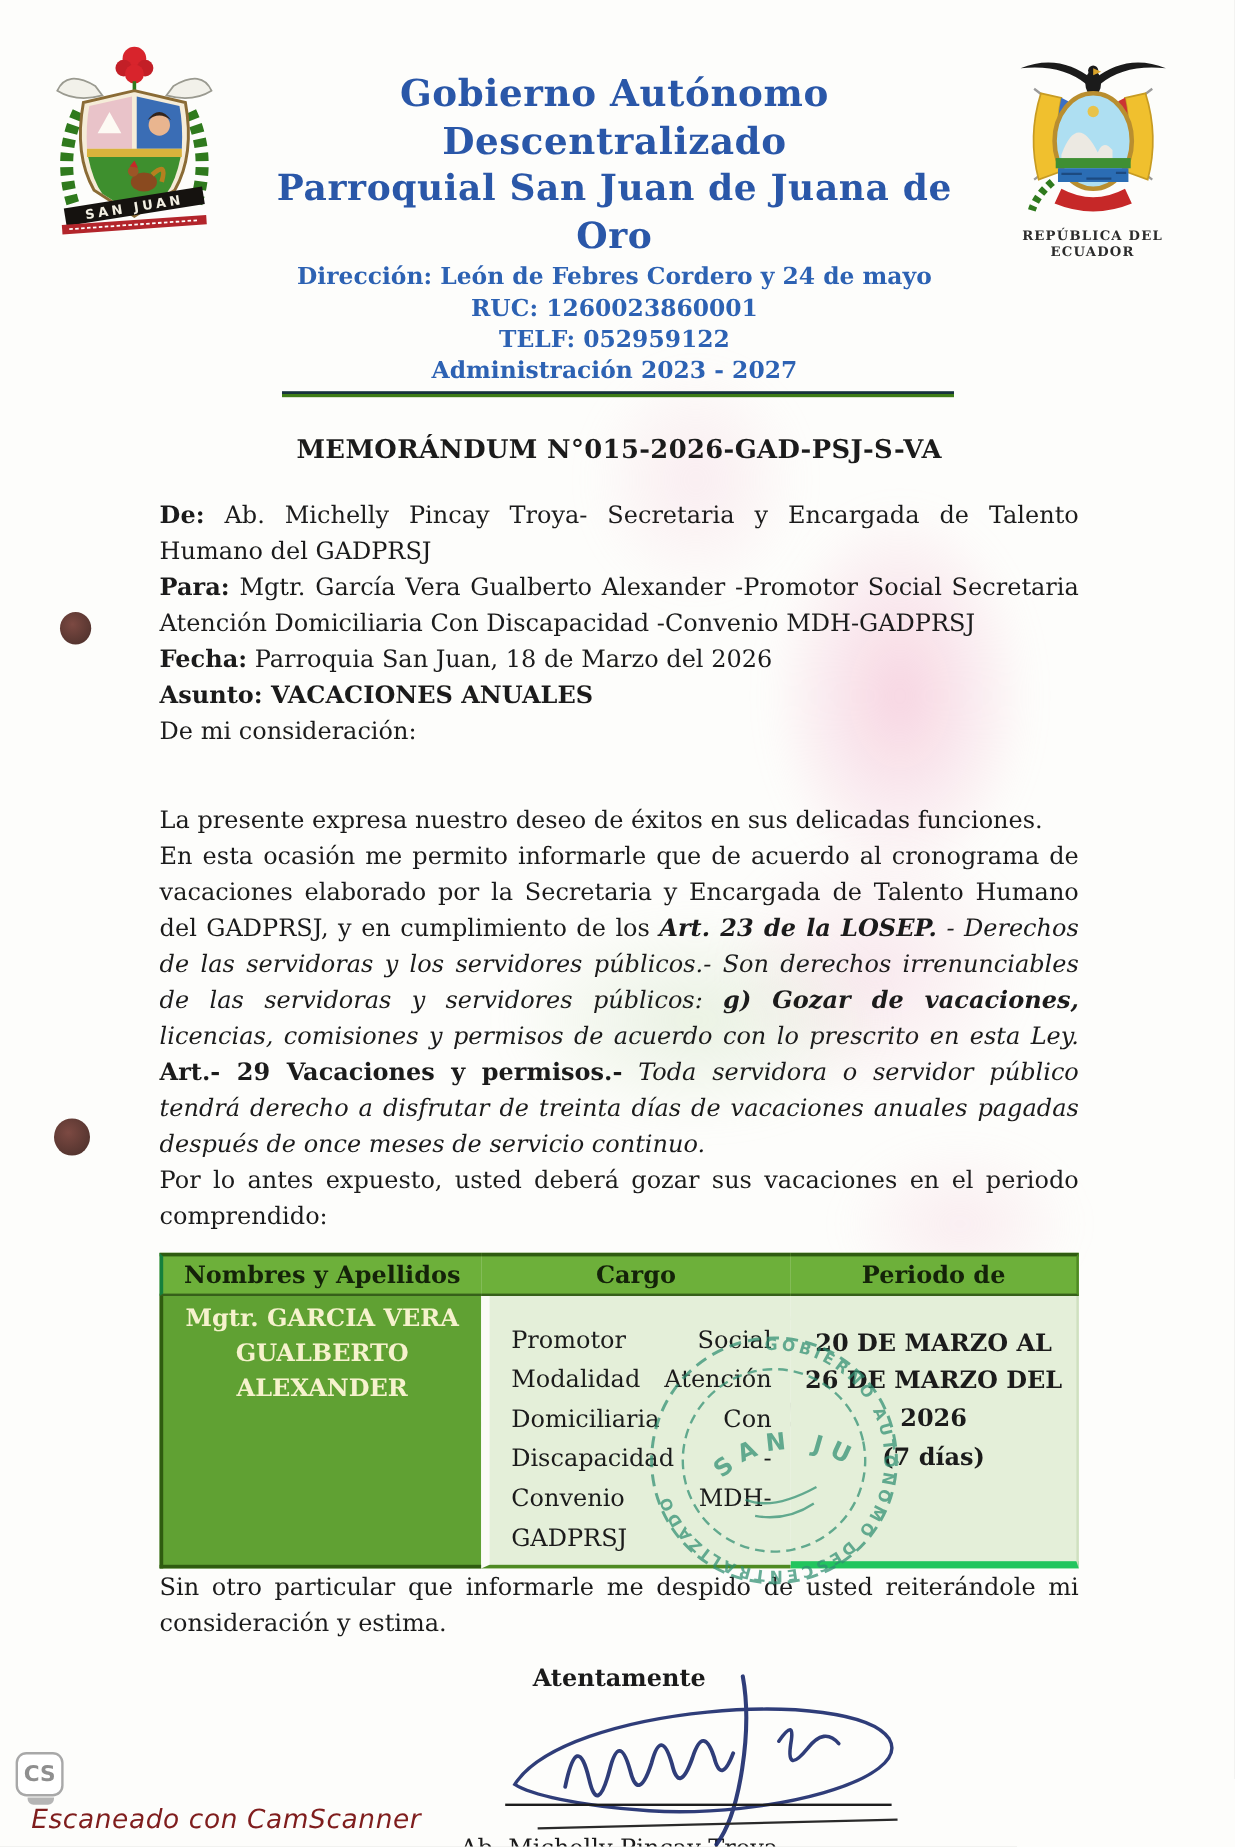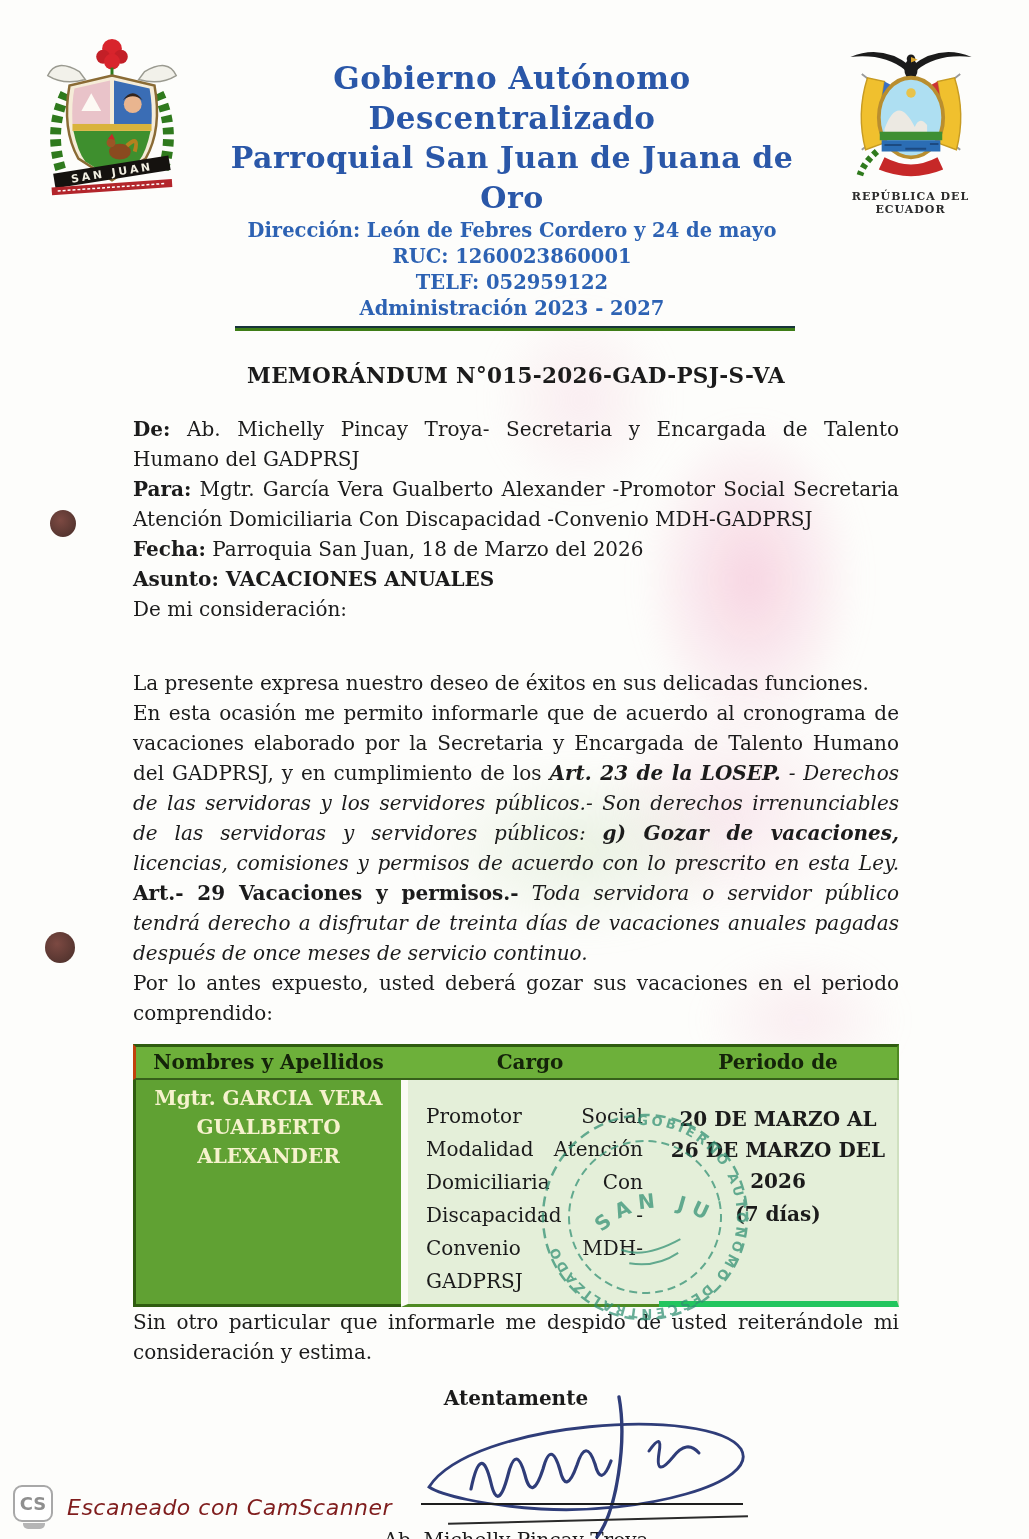--- a/index.html
+++ b/index.html
@@ -51,21 +51,21 @@
   .salutation { margin: 0 0 44px; font-size: 20px; line-height: 30px; }
   p.bodyp { margin: 0; font-size: 20px; line-height: 30px; text-align: justify; }
   .bi { font-weight: bold; font-style: italic; }
   .it { font-style: italic; }
   .bo { font-weight: bold; }
 
   
   .vac-table { margin-top: 16px; display: grid; grid-template-columns: 268px 258px 240px; width: 766px; }
   .vt-h { background: #6db03a; border-top: 3px solid #2f5c10; border-bottom: 2px solid #36601a;
     font-size: 20px; font-weight: bold; color: #142309; text-align: center; line-height: 31px; height: 36px; }
-  .vt-h.first { border-left: 3px solid #c2410c; }
+  .vt-h.first { border-left: 3px solid #15803d; }
   .vt-h.last  { border-right: 2px solid #4e8a22; }
   .vt-name { background: #60a133; border-left: 3px solid #2f5c10; border-bottom: 3px solid #2f5c10;
     color: #f6f2cd; font-weight: bold; font-size: 20px; line-height: 29px; text-align: center; padding-top: 4px; min-height: 158px; }
   .vt-cargo { background: #e4efd9; border-left: 7px solid #fbfbf6; border-bottom: 3px solid #4e8a22;
     font-size: 20px; line-height: 33px; text-align: justify; padding: 20px 16px 6px 18px; }
   .vt-period { background: #e4efd9; border-bottom: 6px solid #22c55e; border-right: 2px solid #cfe0c0;
     font-size: 20px; font-weight: bold; text-align: center; padding: 24px 10px 6px; line-height: 31px; }
   .vt-days { margin-top: 2px; font-weight: bold; }
 
   .closing { margin-top: 12px; }
@@ -74,21 +74,21 @@
   
   .sig-wrap { position: relative; height: 96px; }
   .sig-svg { position: absolute; left: 278px; top: -22px; }
   .sig-line1 { position: absolute; left: 288px; bottom: 4px; width: 322px; border-top: 2.2px solid #1d1d1d; }
   .sig-line2 { position: absolute; left: 315px; bottom: -12px; width: 300px; border-top: 2px solid #2a2a2a; transform: rotate(-1.4deg); }
   .sig-name { margin: 16px; font-size: 20px; text-align: center; line-height: 30px; }
   .sig-role { margin: 0; font-size: 21px; font-weight: bold; text-align: center; line-height: 32px; letter-spacing: .2px; }
   .stamp { position: absolute; left: 520px; top: 1092px; z-index: 3; opacity: .72; transform: rotate(-12deg); pointer-events: none; }
 
   
-  .cs-footer { position: absolute; left: 13px; bottom: 10px; z-index: 1; display: flex; align-items: center; }
+  .cs-footer { position: absolute; left: 13px; bottom: 10px; z-index: 1; display: flex; align-items: flex-start; flex-direction: column; }
   .cs-badge { width: 41px; }
   .cs-box { width: 40px; height: 37px; border: 2.5px solid #a8a8a8; border-radius: 9px;
     display: flex; align-items: center; justify-content: center;
     font-family: "DejaVu Sans", sans-serif; font-weight: bold; font-size: 18px; color: #8f8f8f; background: #fff; }
   .cs-foot { width: 22px; height: 6px; background: #b5b5b5; border-radius: 0 0 5px 5px; margin: 1px auto 0; }
   .cs-text { margin-left: 13px; font-family: "DejaVu Sans", sans-serif; font-style: italic;
     font-size: 22px; color: #7f1d1d; letter-spacing: .5px; }
 </style>
 </head>
 <body>

